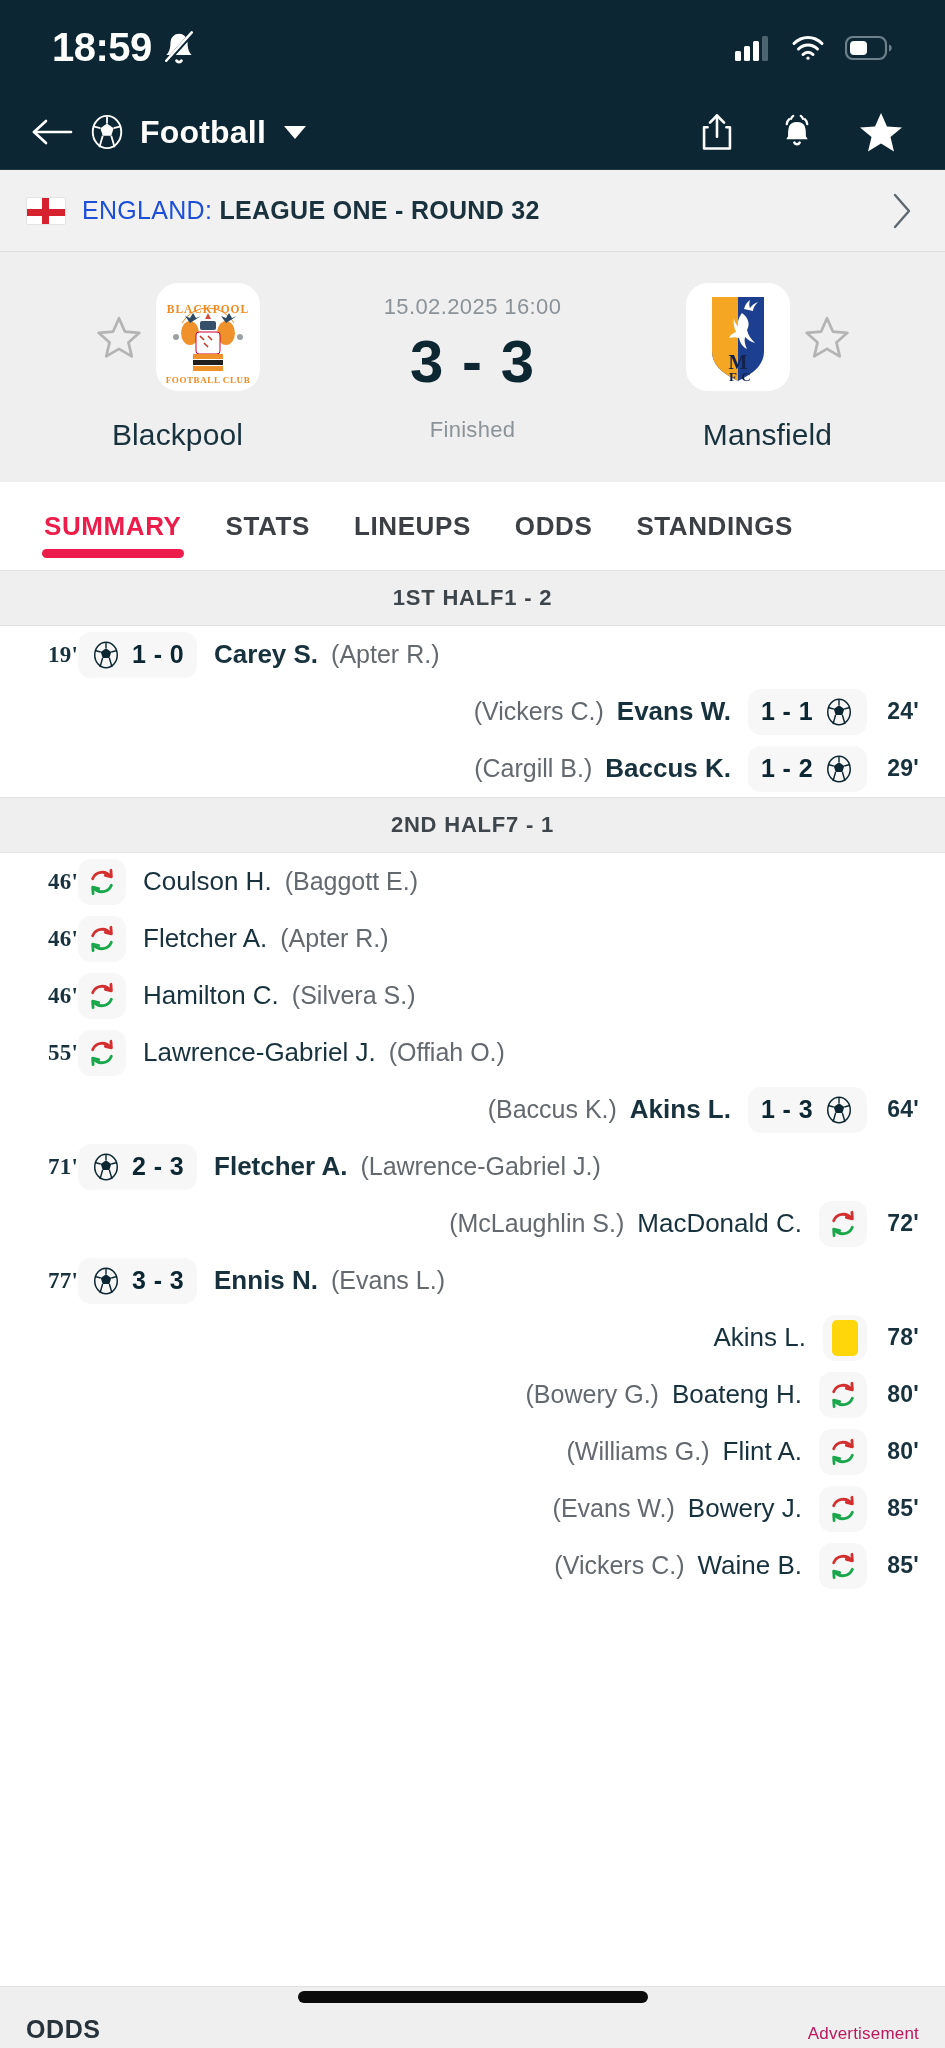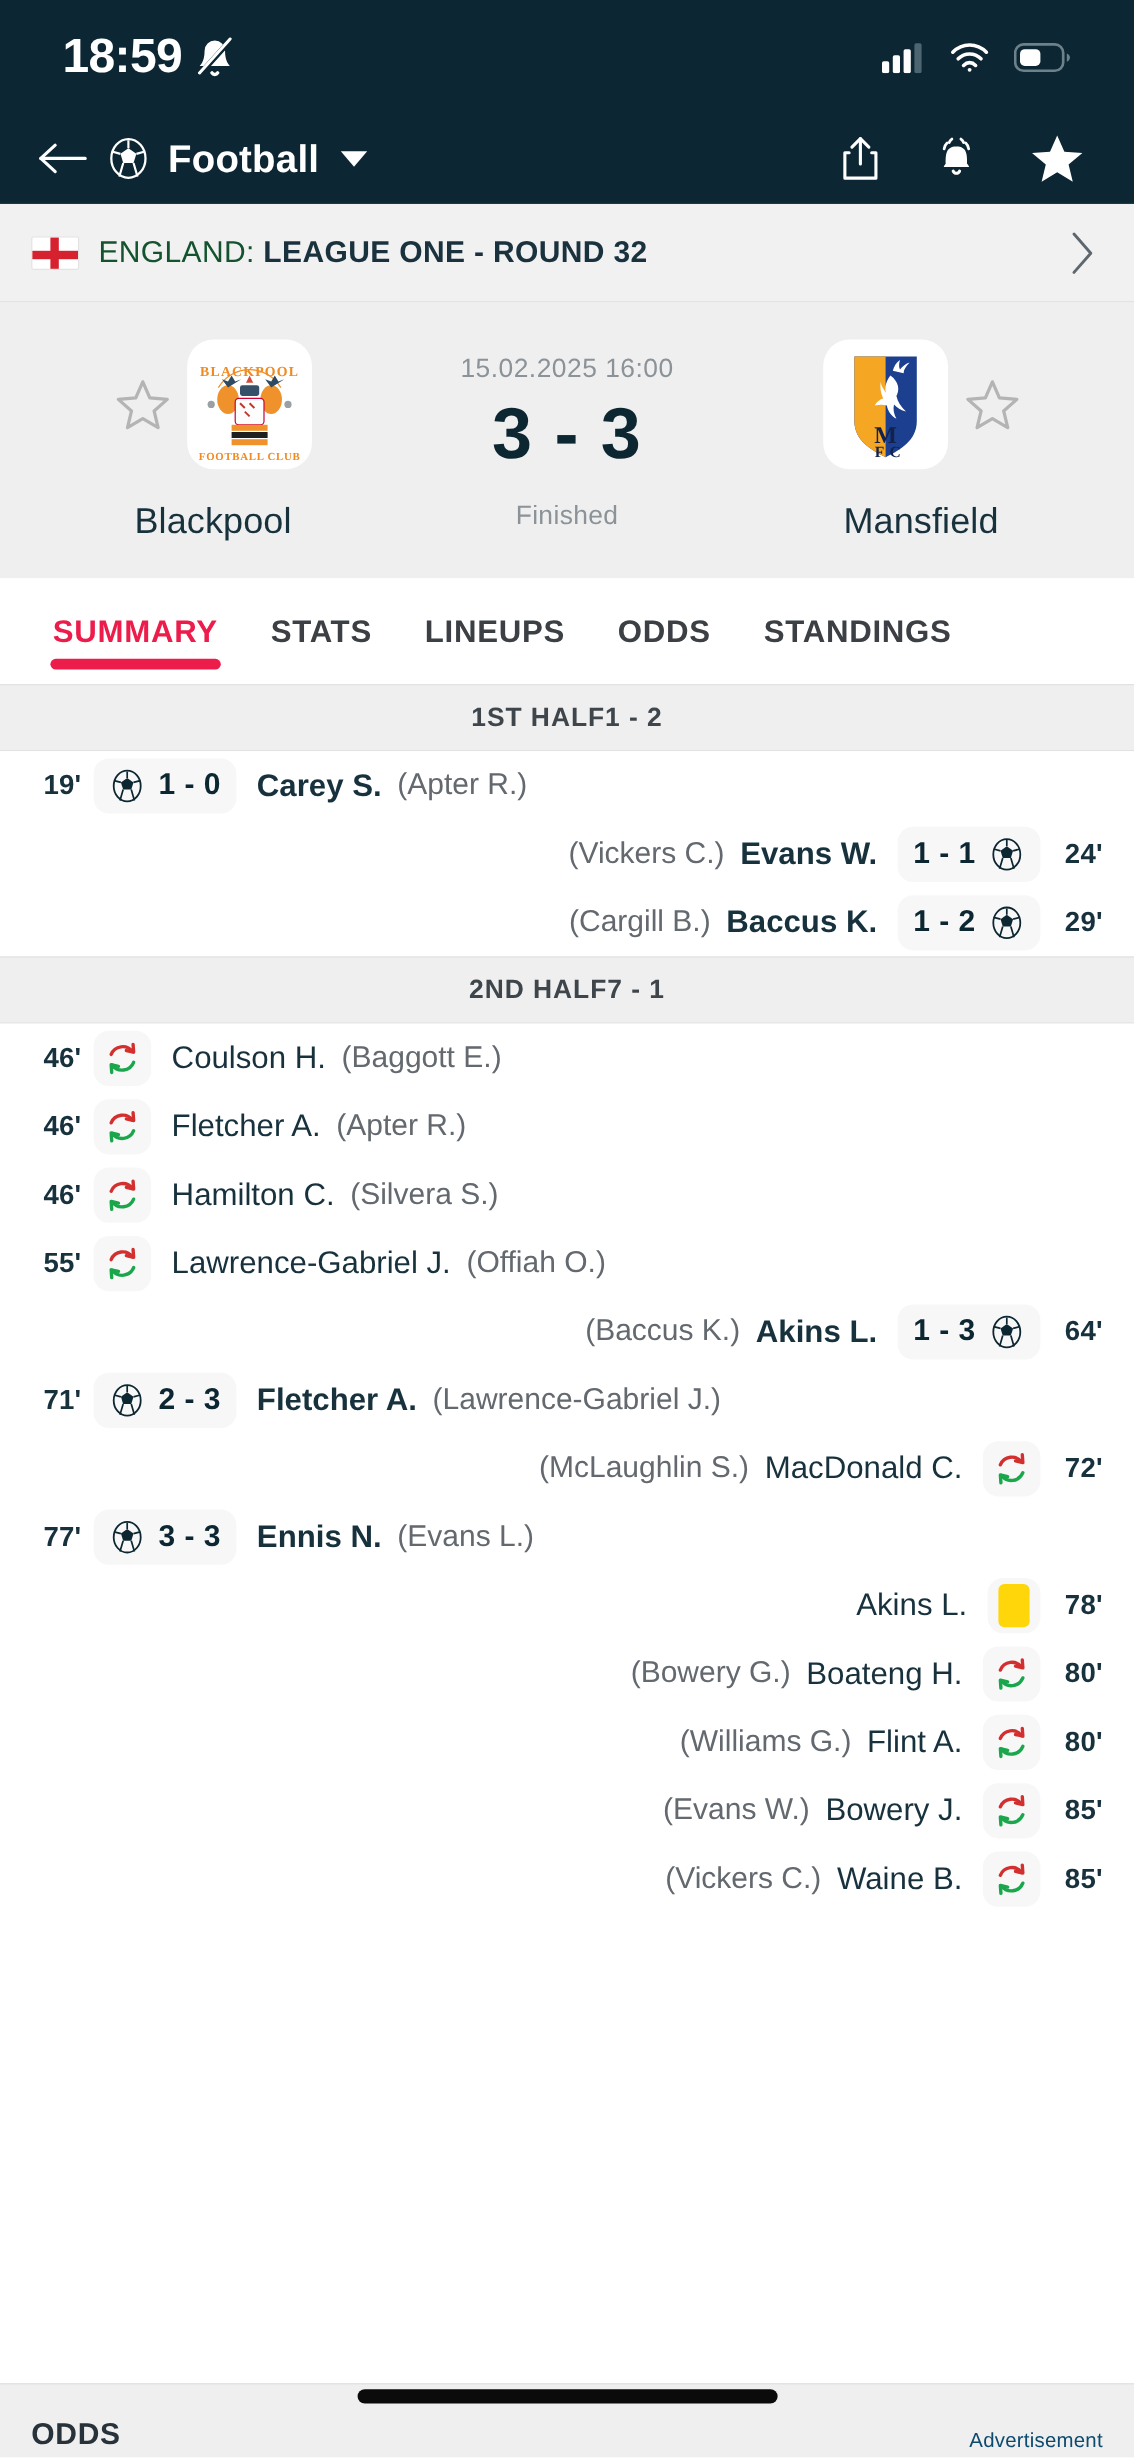--- a/index.html
+++ b/index.html
@@ -41,21 +41,21 @@
     display:flex; align-items:center; padding:0 30px 0 26px;
     border-bottom:1px solid #dedede; flex:none;
   }
   .flag {
     width:40px;height:28px;background:#fff;position:relative;flex:none;
     border:1px solid #e3e3e3;border-radius:2px; margin-right:16px;
   }
   .flag::before { content:""; position:absolute; left:0; top:11px; width:38px; height:7px; background:#d6212f; }
   .flag::after  { content:""; position:absolute; top:0; left:15px; width:7px; height:26px; background:#d6212f; }
   .league-text { font-size:25px; letter-spacing:0.3px; flex:1; white-space:nowrap; }
-  .league-country { color:#14532d; font-weight:400; }
+  .league-country { color:#1d4ed8; font-weight:400; }
   .league-name { color:#19323d; font-weight:700; }
   .chev { color:#5d676d; font-size:36px; font-weight:300; line-height:1; }
 
   
   .match {
     background:#efefef; flex:none; padding:26px 0 30px;
     display:flex; flex-direction:column; align-items:center;
   }
   .match-row { width:100%; display:flex; align-items:flex-start; justify-content:center; }
   .team-col { width:300px; display:flex; flex-direction:column; align-items:center; }
@@ -96,21 +96,21 @@
   .half-score { font-size:22px; font-weight:700; color:#3f464b; letter-spacing:0.8px; }
 
   
   .events { flex:1; background:#fff; overflow:hidden; }
   .event {
     display:flex; align-items:center; height:57px; padding:0 26px; background:#fff;
   }
   .event.home { justify-content:flex-start; }
   .event.away { justify-content:flex-end; }
   .min { font-size:23px; font-weight:700; color:#17313d; width:52px; flex:none; letter-spacing:0.2px; }
-  .event.home .min { text-align:center; }
+  .event.home .min { text-align:right;font-family:Liberation Serif, serif; }
   .event.away .min { text-align:right; }
   .chip {
     background:#f7f7f8; border-radius:13px; height:46px;
     display:flex; align-items:center; gap:11px; padding:0 13px; flex:none;
   }
   .chip.icononly { padding:0 9px; }
   .chip-score { font-size:25px; font-weight:700; color:#0d2732; letter-spacing:0.4px; white-space:nowrap; }
   .player { font-size:26px; font-weight:700; color:#17313d; white-space:nowrap; }
   .player.light { font-weight:400; }
   .assist { font-size:25px; color:#63696e; white-space:nowrap; }
@@ -119,21 +119,21 @@
 
   .ycard { width:26px; height:36px; border-radius:5px; background:#ffd60a; flex:none; }
 
   
   .footer {
     flex:none; background:#efefef; border-top:1px solid #e0e0e0;
     height:62px; position:relative; display:flex; align-items:flex-end;
     justify-content:space-between; padding:0 26px 4px;
   }
   .footer-odds { font-size:25px; font-weight:700; color:#27323a; letter-spacing:0.6px; }
-  .footer-ad { font-size:17px; color:#0c4a6e; letter-spacing:0.2px; }
+  .footer-ad { font-size:17px; color:#be185d; letter-spacing:0.2px; }
   .homebar {
     position:absolute; left:50%; transform:translateX(-50%); top:4px;
     width:350px; height:12px; border-radius:6px; background:#0b0b0b;
   }
   svg { display:block; }
 </style>
 </head>
 <body>
 
 <div class="app">

